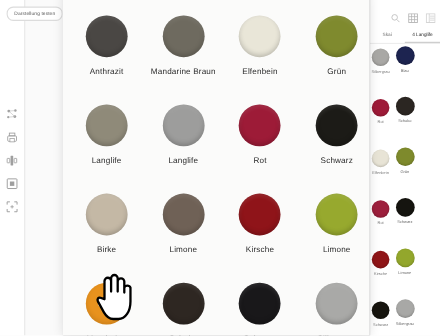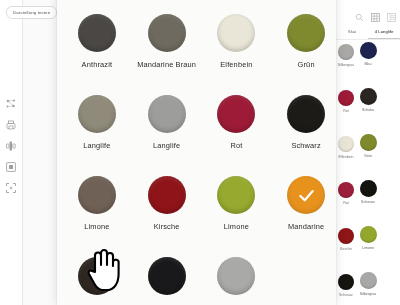--- a/index.html
+++ b/index.html
@@ -271,20 +271,24 @@
         </div>
         <div class="cell">
           <div class="swatch" style="background: rgb(157, 27, 55);"></div>
           <div class="clabel">Rot</div>
         </div>
         <div class="cell">
           <div class="swatch" style="background: rgb(28, 27, 23);"></div>
           <div class="clabel">Schwarz</div>
         </div>
         <div class="cell">
+          <div class="swatch" style="background: rgb(196, 184, 165);"></div>
+          <div class="clabel">Birke</div>
+        </div>
+        <div class="cell">
           <div class="swatch" style="background: rgb(111, 97, 86);"></div>
           <div class="clabel">Limone</div>
         </div>
         <div class="cell">
           <div class="swatch" style="background: rgb(143, 20, 25);"></div>
           <div class="clabel">Kirsche</div>
         </div>
         <div class="cell">
           <div class="swatch" style="background: rgb(151, 169, 46);"></div>
           <div class="clabel">Limone</div>

